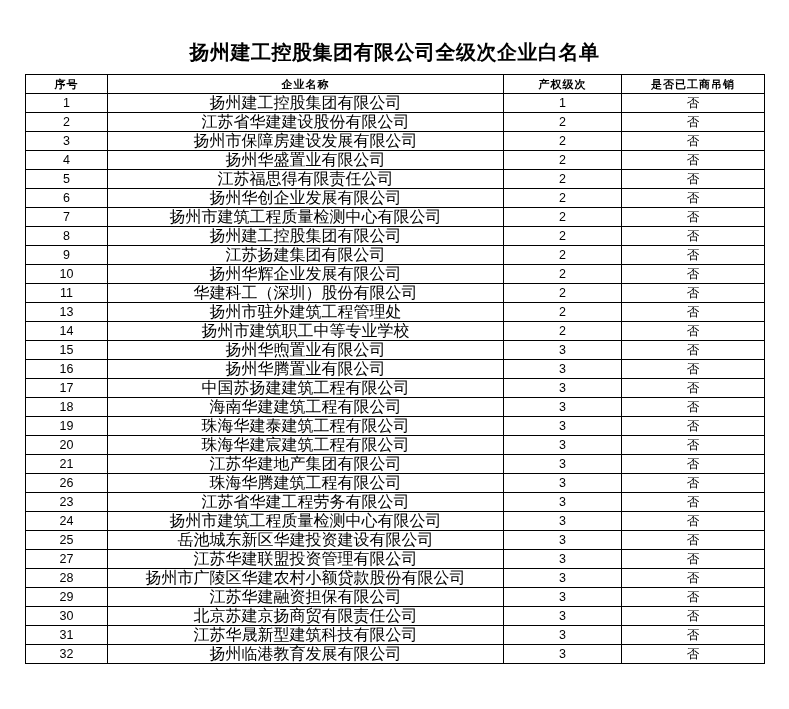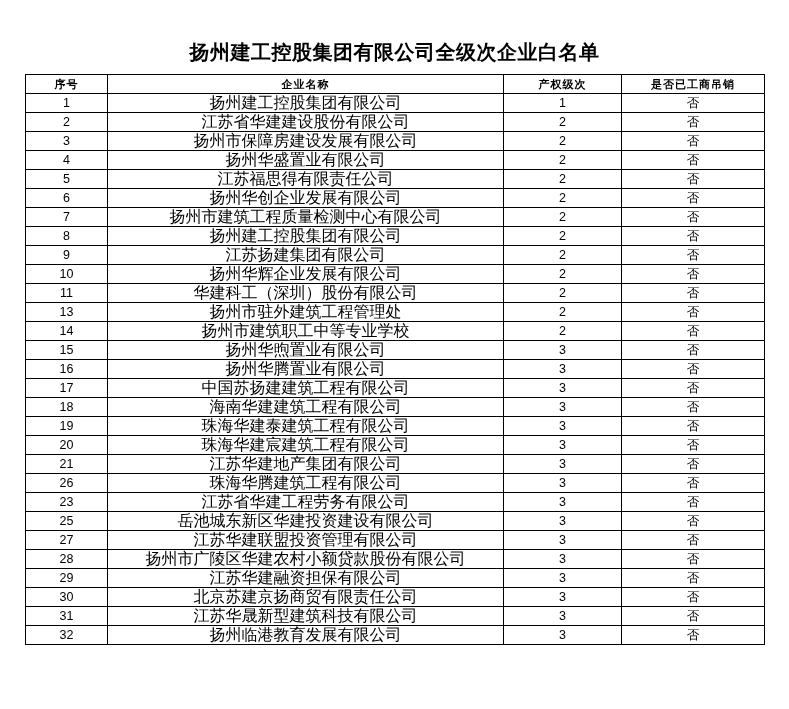--- a/index.html
+++ b/index.html
@@ -217,20 +217,26 @@
             <td class="cell-level">3</td>
             <td class="cell-rev">否</td>
           </tr>
           <tr>
             <td class="cell-no">23</td>
             <td class="cell-name">江苏省华建工程劳务有限公司</td>
             <td class="cell-level">3</td>
             <td class="cell-rev">否</td>
           </tr>
           <tr>
+            <td class="cell-no">24</td>
+            <td class="cell-name">扬州市建筑工程质量检测中心有限公司</td>
+            <td class="cell-level">3</td>
+            <td class="cell-rev">否</td>
+          </tr>
+          <tr>
             <td class="cell-no">25</td>
             <td class="cell-name">岳池城东新区华建投资建设有限公司</td>
             <td class="cell-level">3</td>
             <td class="cell-rev">否</td>
           </tr>
           <tr>
             <td class="cell-no">27</td>
             <td class="cell-name">江苏华建联盟投资管理有限公司</td>
             <td class="cell-level">3</td>
             <td class="cell-rev">否</td>

